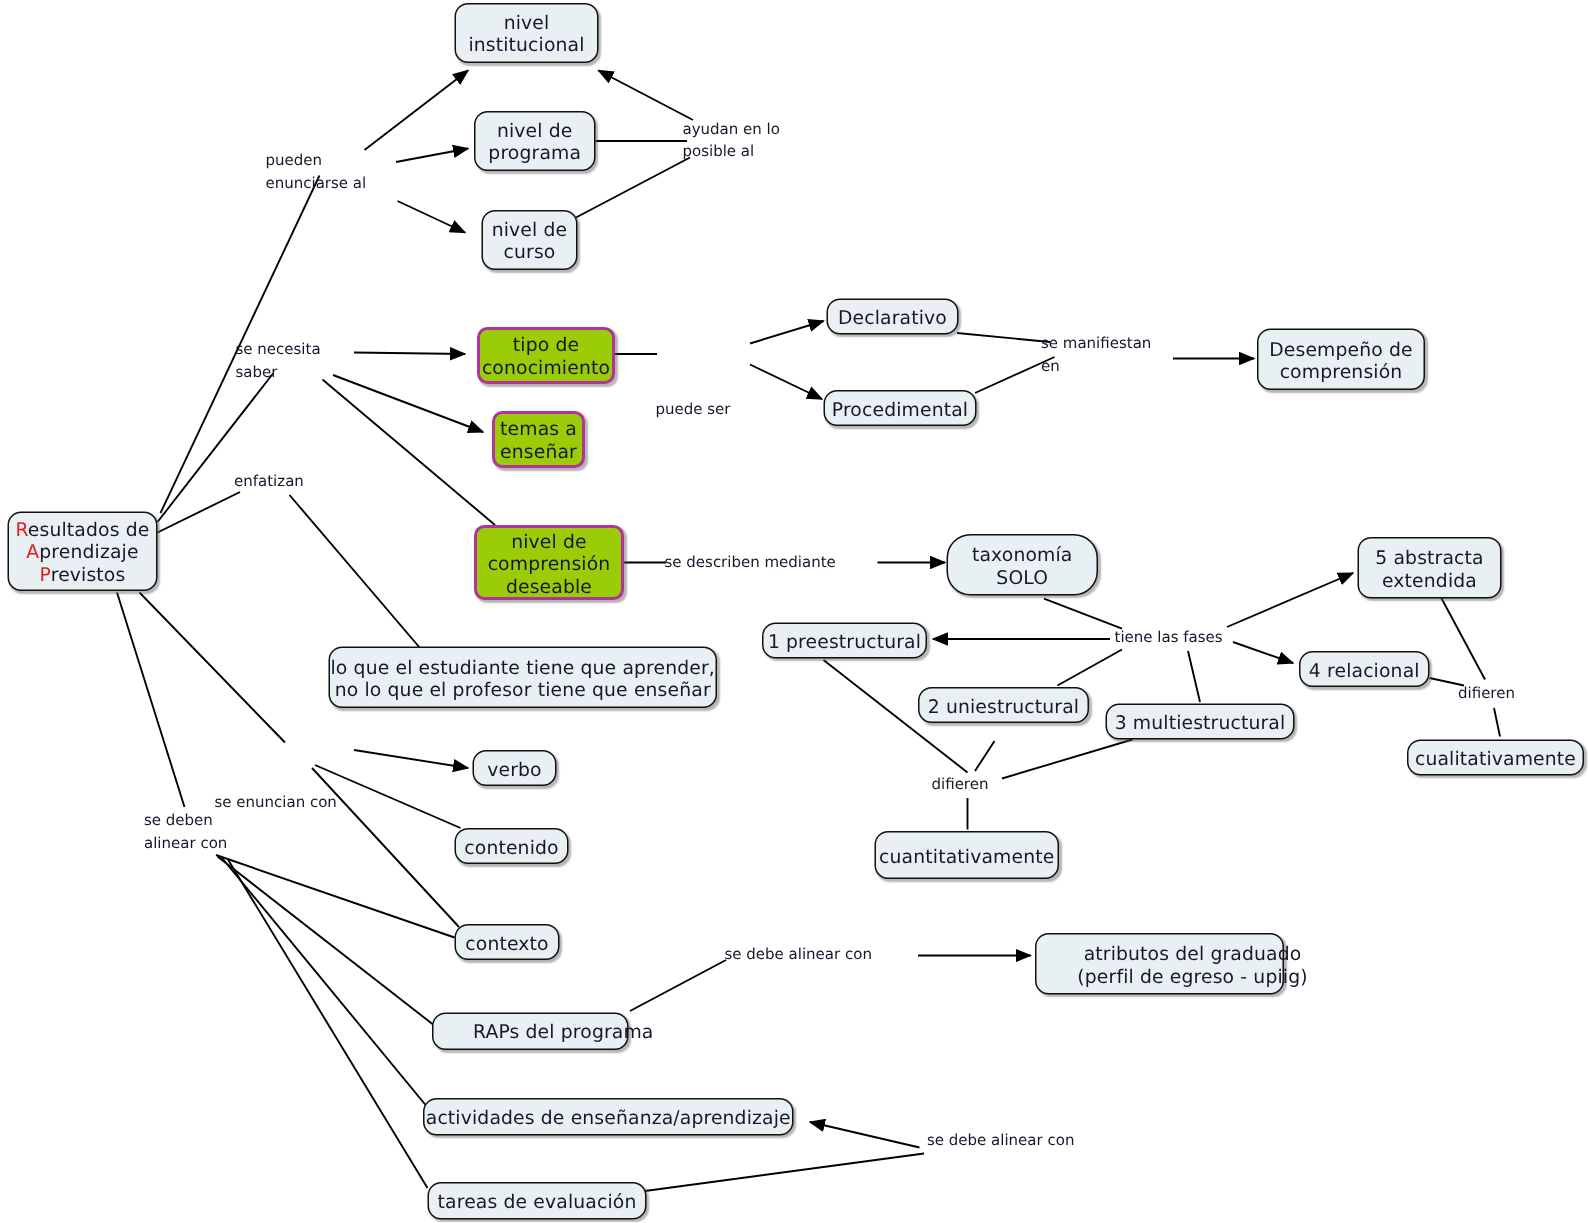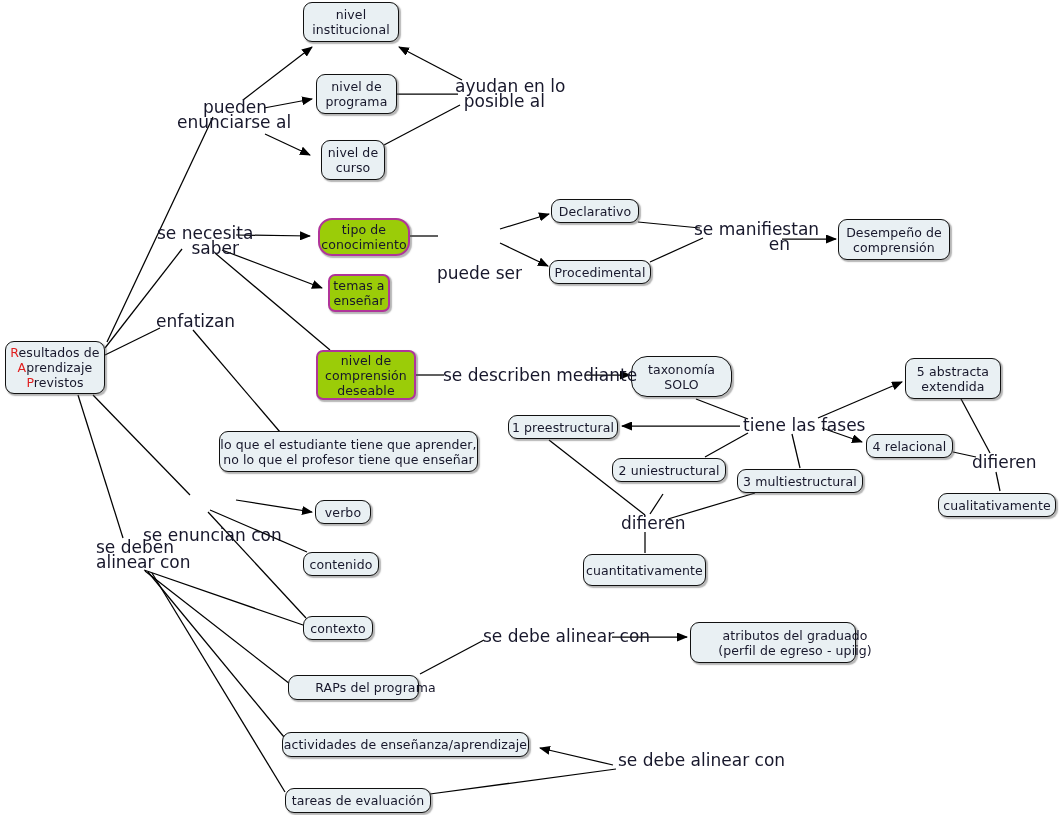--- a/index.html
+++ b/index.html
@@ -45,24 +45,24 @@
   }
   .node.green {
     background: #9bcc08;
     border: 2px solid #b0349a;
     color: #17172b;
     border-radius: 7px;
     box-shadow: 1.5px 1.5px 1.2px rgba(90,90,90,0.45);
   }
   .label {
     position: absolute;
-    font-size: 17px;
+    font-size: 10px;
     line-height: 15px;
     color: #17172b;
-    text-align: right;
+    text-align: left;
     white-space: pre;
     background: transparent;
   }
   .acr { color: #e02020; }
   .edge-line {
     stroke: #000000;
     stroke-width: 1.25;
     fill: none;
   }
   .arrowhead { fill: #000000; }
@@ -180,21 +180,21 @@
 
   <div class="node plain" style="left:303px; top:2px; width:96px; height:40px;">nivel
 institucional</div>
 
   <div class="node plain" style="left:316px; top:74px; width:81px; height:40px;">nivel de
 programa</div>
 
   <div class="node plain" style="left:321px; top:140px; width:64px; height:40px;">nivel de
 curso</div>
 
-  <div class="node green" style="left:318px; top:218px; width:92px; height:38px;border-radius:14px;">tipo de
+  <div class="node green" style="left:318px; top:218px; width:92px; height:38px;">tipo de
 conocimiento</div>
 
   <div class="node green" style="left:328px; top:274px; width:62px; height:38px;">temas a
 enseñar</div>
 
   <div class="node green" style="left:316px; top:350px; width:100px; height:50px;">nivel de
 comprensión
 deseable</div>
 
   <div class="node plain" style="left:551px; top:199px; width:88px; height:24px;">Declarativo</div>

